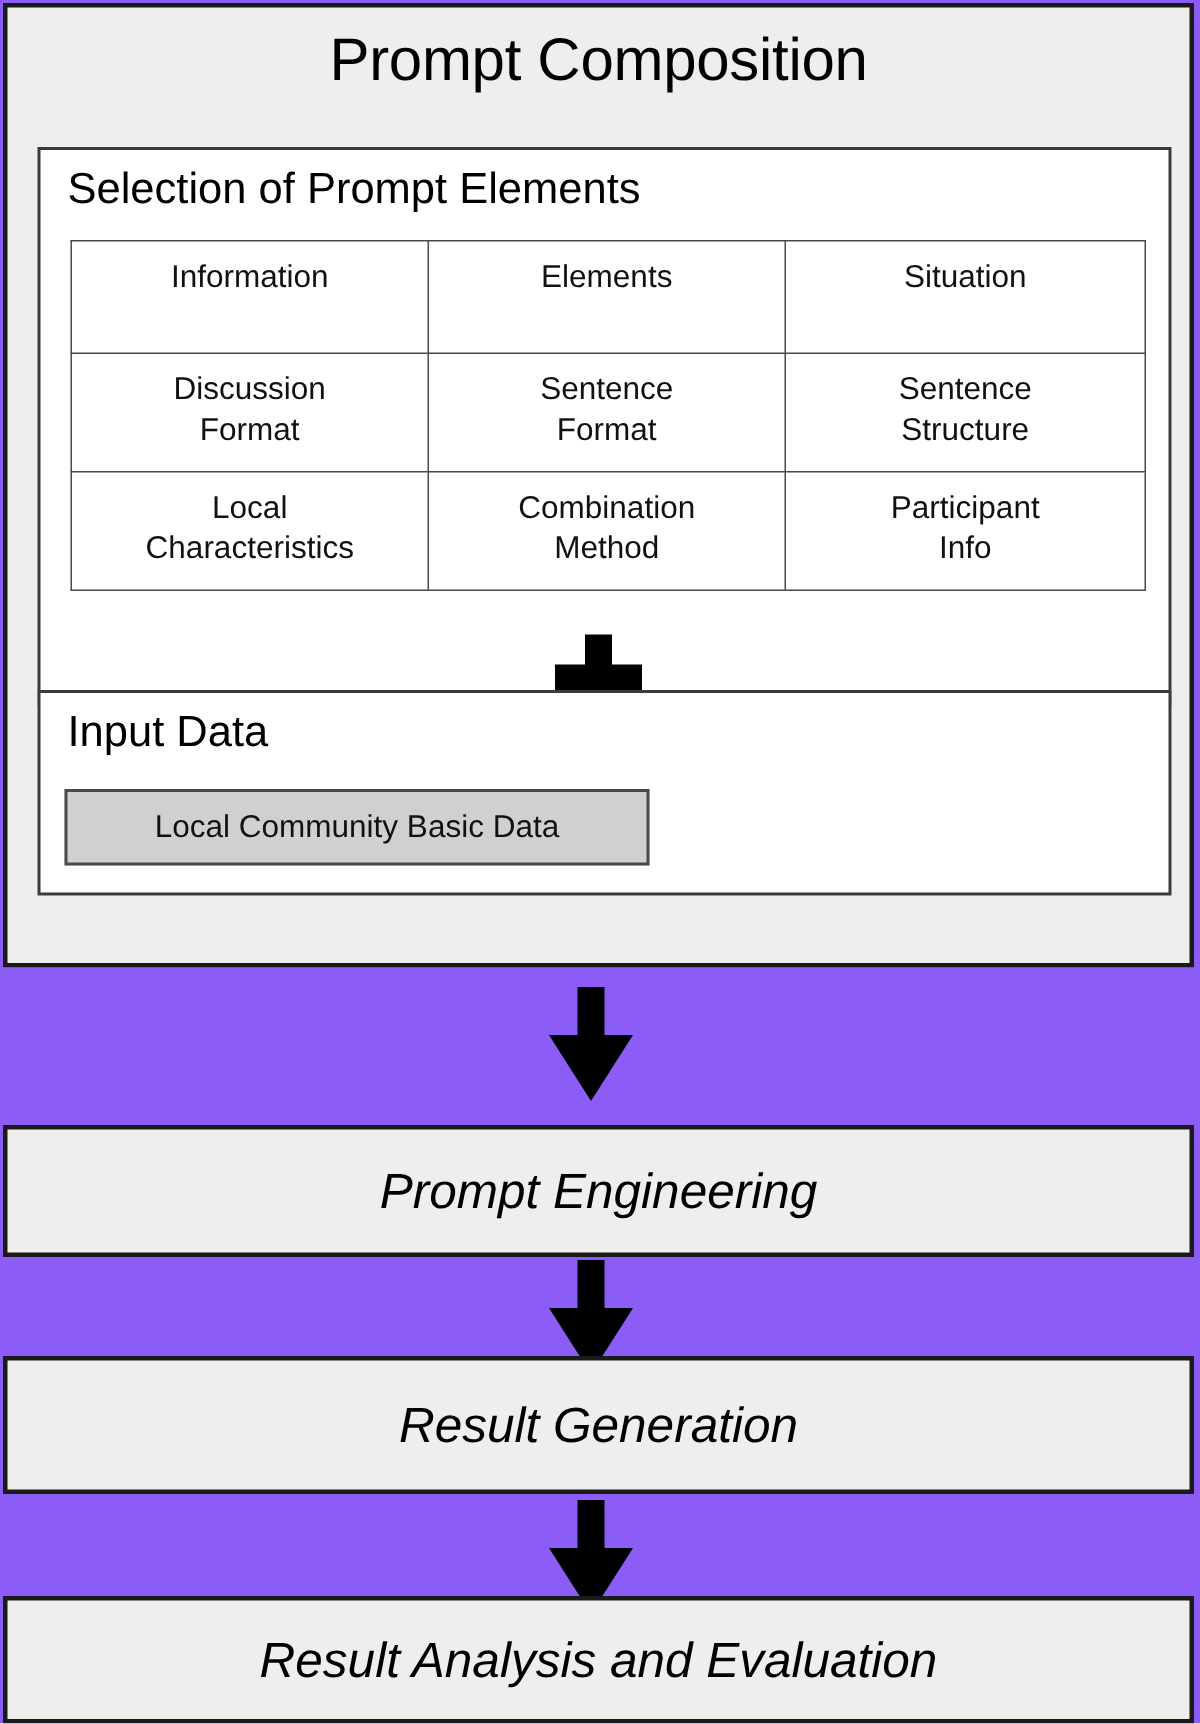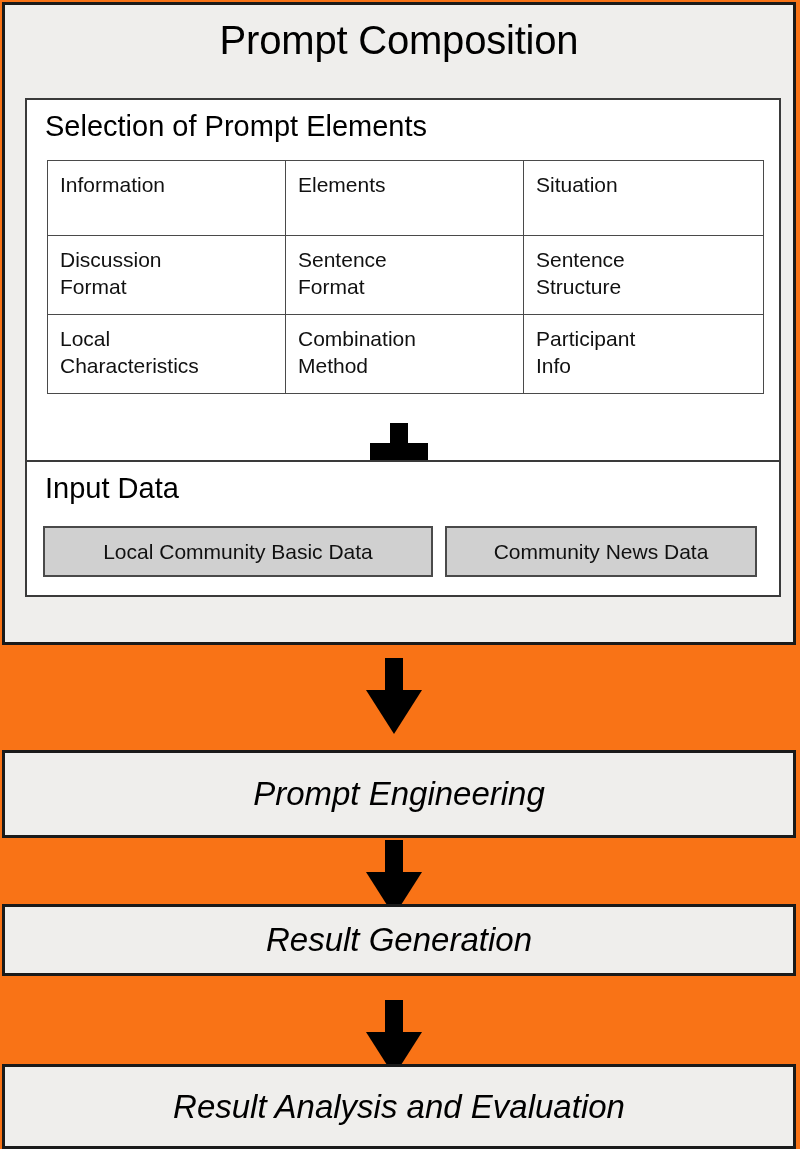--- a/index.html
+++ b/index.html
@@ -10,21 +10,21 @@
   }
   body {
     font-family: "Liberation Sans", "DejaVu Sans", sans-serif;
     color: #000000;
   }
 
   #diagram {
     position: relative;
     width: 800px;
     height: 1149px;
-    background: #f97316;
+    background: #8b5cf6;
     overflow: hidden;
   }
 
   
   .composition-container {
     position: absolute;
     left: 2px;
     top: 2px;
     width: 794px;
     height: 643px;
@@ -86,20 +86,21 @@
     table-layout: fixed;
   }
   .elements-table td {
     border: 1px solid #4a4a4a;
     padding: 10px 12px 12px 12px;
     font-size: 21px;
     line-height: 27px;
     vertical-align: top;
     color: #111111;
     background: #ffffff;
+    text-align: center;
   }
   .elements-table tr.row-head td {
     height: 52px;
   }
   .elements-table tr.row-body td {
     height: 56px;
   }
   .elements-table col.c1 { width: 238px; }
   .elements-table col.c2 { width: 238px; }
   .elements-table col.c3 { width: 240px; }
@@ -198,21 +199,21 @@
     display: flex;
     align-items: center;
     justify-content: center;
     font-size: 33px;
     line-height: 46px;
     color: #000000;
     white-space: nowrap;
     font-style: italic;
   }
   .stage-1 { top: 750px; height: 88px; }
-  .stage-2 { top: 904px; height: 72px; }
+  .stage-2 { top: 904px; height: 92px; }
   .stage-3 { top: 1064px; height: 85px; }
 </style>
 </head>
 <body>
 
 <div id="diagram">
 
   <div class="composition-container">
 
     <div class="composition-title">Prompt Composition</div>
@@ -269,21 +270,20 @@
         </tbody>
       </table>
     </div>
 
     <div class="plus-sign"></div>
 
     <div class="panel panel-input">
       <div class="panel-heading">Input Data</div>
       <div class="chips">
         <div class="chip chip-0">Local Community Basic Data</div>
-        <div class="chip chip-1">Community News Data</div>
       </div>
     </div>
 
   </div>
 
   <div class="flow-arrow arrow-1">
     <div class="shaft"></div>
     <div class="head"></div>
   </div>
 

